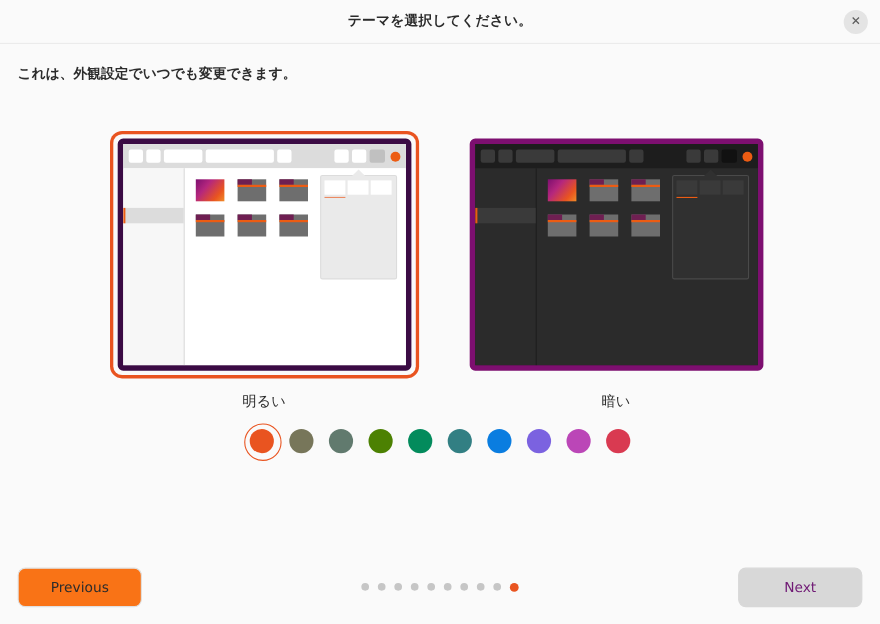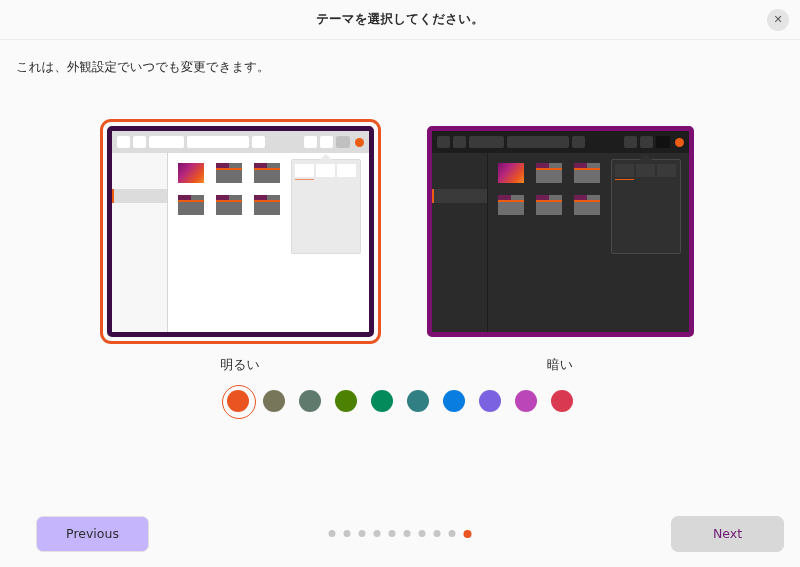--- a/index.html
+++ b/index.html
@@ -58,20 +58,21 @@
   .content {
     flex: 1 1 auto;
     position: relative;
     background: #fafafa;
   }
   .subtitle {
     position: absolute;
     left: 16px; top: 19px;
     font-size: 12.5px;
     color: #2c2c2c;
+    font-weight: bold;
   }
 
   
   .themes {
     position: absolute;
     left: 0; right: 0; top: 82px;
     display: flex;
     justify-content: center;
     gap: 45px;
   }
@@ -255,21 +256,21 @@
   }
   .btn {
     height: 36px;
     min-width: 113px;
     border-radius: 7px;
     font-size: 12.5px;
     font-family: "DejaVu Sans", "Liberation Sans", sans-serif;
     color: #2c2c2c;
     cursor: pointer;
   }
-  .btn.previous { background: #c4b5fd; border: 1px solid #e0e0e0; margin-left: 20px; }
+  .btn.previous { background: #f97316; border: 1px solid #e0e0e0; }
   .btn.next { background: #d8d8d8; border: 1px solid #d8d8d8; margin-left: auto; color: #701a75; }
 
   .dots {
     position: absolute;
     left: 50%;
     top: 50%;
     transform: translate(-50%, -50%);
     display: flex;
     gap: 8px;
     align-items: center;

